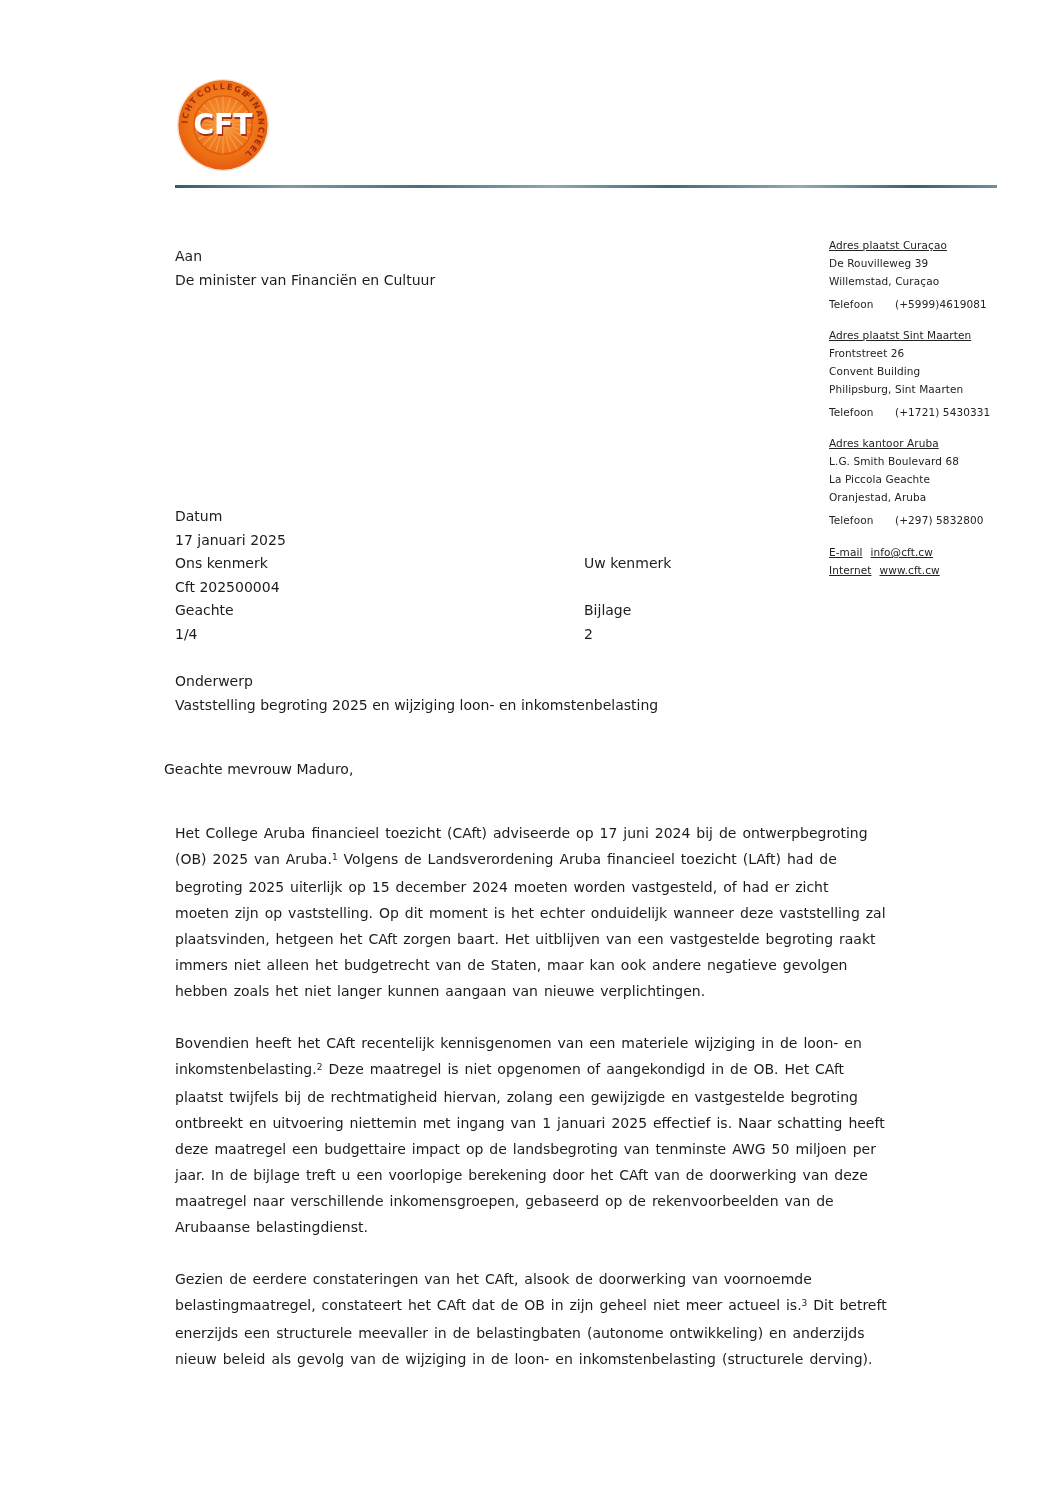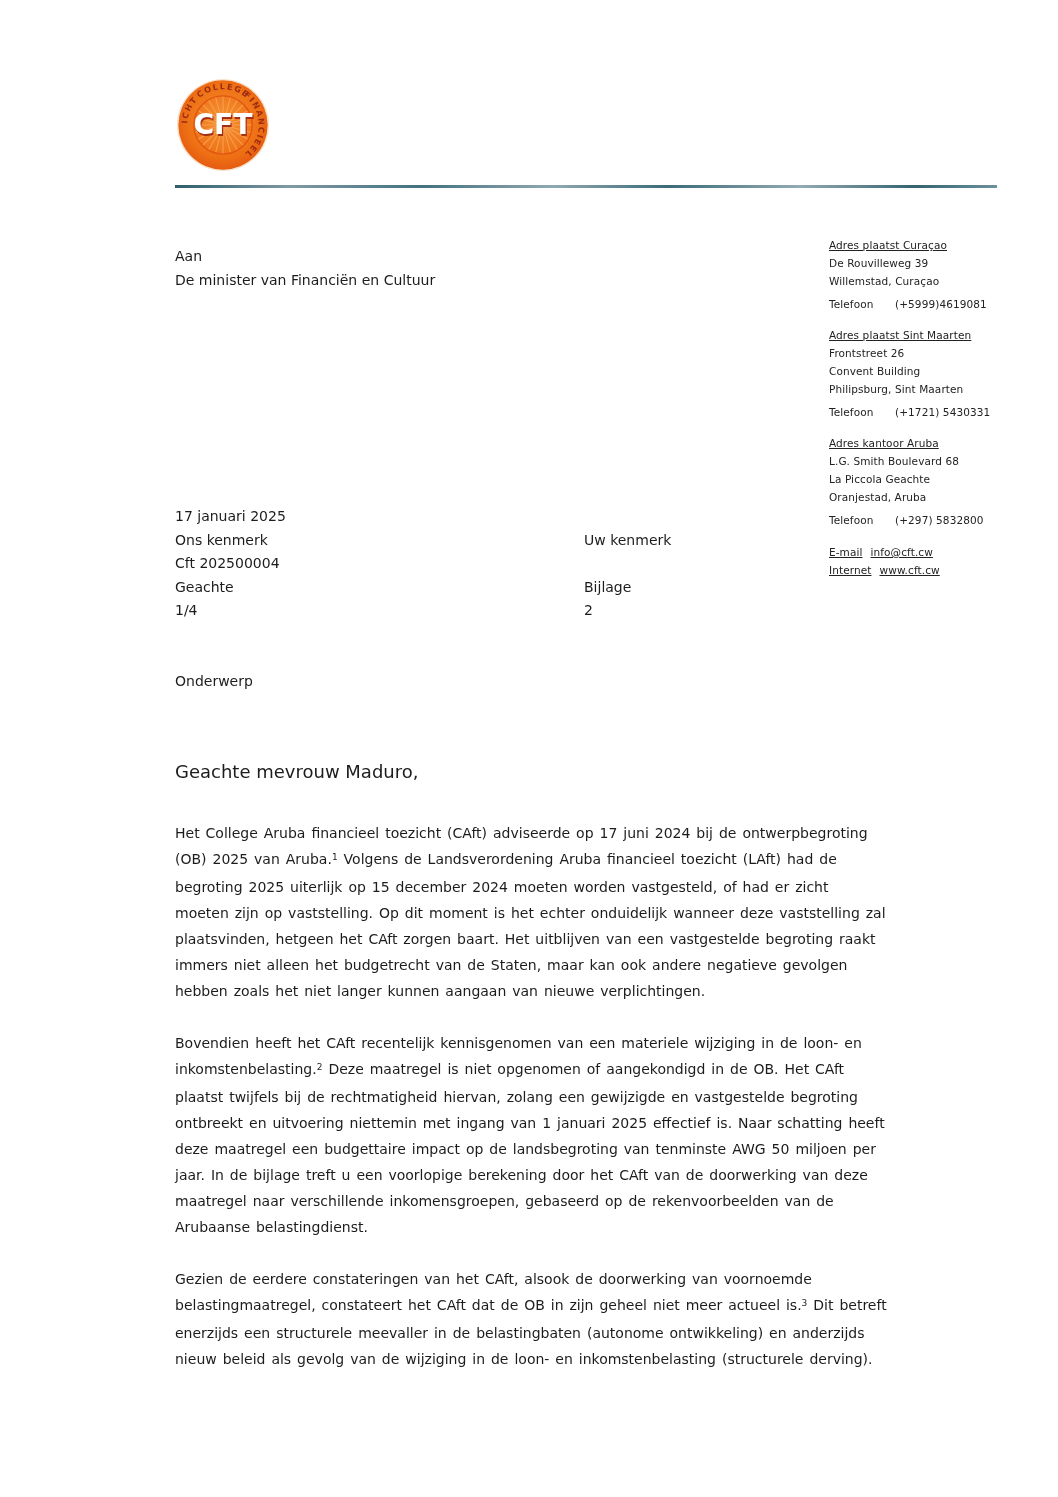--- a/index.html
+++ b/index.html
@@ -32,21 +32,21 @@
   .phone-row{margin-top:5px;}
   .phone-row .lbl{display:inline-block;min-width:56px;margin-right:10px;}
   .net-block{margin-top:14px;text-decoration:underline;}
   .net-row .lbl{margin-right:8px;}
   
   .recipient{position:absolute;left:175px;top:244px;font-size:14px;line-height:24px;}
   .meta{position:absolute;left:175px;top:505px;width:710px;font-size:14px;}
   .meta-row{position:relative;height:23.5px;line-height:23.5px;}
   .meta-row .c2{position:absolute;left:409px;top:0;}
   .subject{position:absolute;left:175px;top:670px;font-size:14px;line-height:23.5px;width:760px;}
-  .greeting{position:absolute;left:175px;top:761px;font-size:18px;}
+  .greeting{position:absolute;left:164px;top:761px;font-size:14px;}
   .body-text{
     position:absolute;left:175px;top:804px;width:712px;
     font-size:14px;line-height:26px;word-spacing:1.5px;
   }
   .body-text p{margin:16px 0 26px 0;}
   .body-text sup{font-size:9px;vertical-align:baseline;position:relative;top:-0.45em;}
   
   .logo-wrap svg{display:block;}
 </style>
 </head>
@@ -142,38 +142,40 @@
       </div>
     </div>
   </div>
 
   <div class="recipient">
     <div>Aan</div>
     <div>De minister van Financiën en Cultuur</div>
   </div>
 
   <div class="meta">
+    <div class="meta-row"><span class="c1">Datum</span></div>
     <div class="meta-row"><span class="c1">17 januari 2025</span></div>
     <div class="meta-row">
       <span class="c1">Ons kenmerk</span>
       <span class="c2">Uw kenmerk</span>
     </div>
     <div class="meta-row"><span class="c1">Cft 202500004</span></div>
     <div class="meta-row">
       <span class="c1">Geachte</span>
       <span class="c2">Bijlage</span>
     </div>
     <div class="meta-row">
       <span class="c1">1/4</span>
       <span class="c2">2</span>
     </div>
   </div>
 
   <div class="subject">
     <div>Onderwerp</div>
+    <div>Vaststelling begroting 2025 en wijziging loon- en inkomstenbelasting</div>
   </div>
 
   <div class="greeting">Geachte mevrouw Maduro,</div>
   <div class="body-text" id="letter-body">
       <p><span>Het College Aruba financieel toezicht (CAft) adviseerde op 17 juni 2024 bij de ontwerpbegroting (OB) 2025 van Aruba.</span><sup>1</sup><span> Volgens de Landsverordening Aruba financieel toezicht (LAft) had de begroting 2025 uiterlijk op 15 december 2024 moeten worden vastgesteld, of had er zicht moeten zijn op vaststelling. Op dit moment is het echter onduidelijk wanneer deze vaststelling zal plaatsvinden, hetgeen het CAft zorgen baart. Het uitblijven van een vastgestelde begroting raakt immers niet alleen het budgetrecht van de Staten, maar kan ook andere negatieve gevolgen hebben zoals het niet langer kunnen aangaan van nieuwe verplichtingen.</span></p>
       <p><span>Bovendien heeft het CAft recentelijk kennisgenomen van een materiele wijziging in de loon- en inkomstenbelasting.</span><sup>2</sup><span> Deze maatregel is niet opgenomen of aangekondigd in de OB. Het CAft plaatst twijfels bij de rechtmatigheid hiervan, zolang een gewijzigde en vastgestelde begroting ontbreekt en uitvoering niettemin met ingang van 1 januari 2025 effectief is. Naar schatting heeft deze maatregel een budgettaire impact op de landsbegroting van tenminste AWG 50 miljoen per jaar. In de bijlage treft u een voorlopige berekening door het CAft van de doorwerking van deze maatregel naar verschillende inkomensgroepen, gebaseerd op de rekenvoorbeelden van de Arubaanse belastingdienst.</span></p>
       <p><span>Gezien de eerdere constateringen van het CAft, alsook de doorwerking van voornoemde belastingmaatregel, constateert het CAft dat de OB in zijn geheel niet meer actueel is.</span><sup>3</sup><span> Dit betreft enerzijds een structurele meevaller in de belastingbaten (autonome ontwikkeling) en anderzijds nieuw beleid als gevolg van de wijziging in de loon- en inkomstenbelasting (structurele derving).</span></p>
     </div>
 
 </div>

